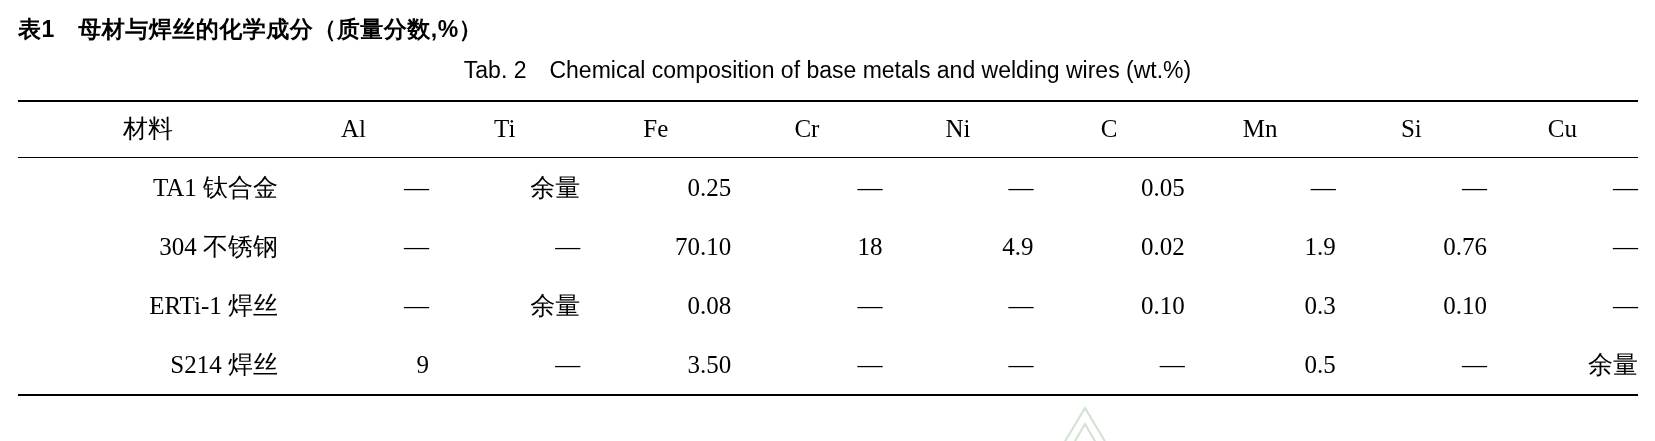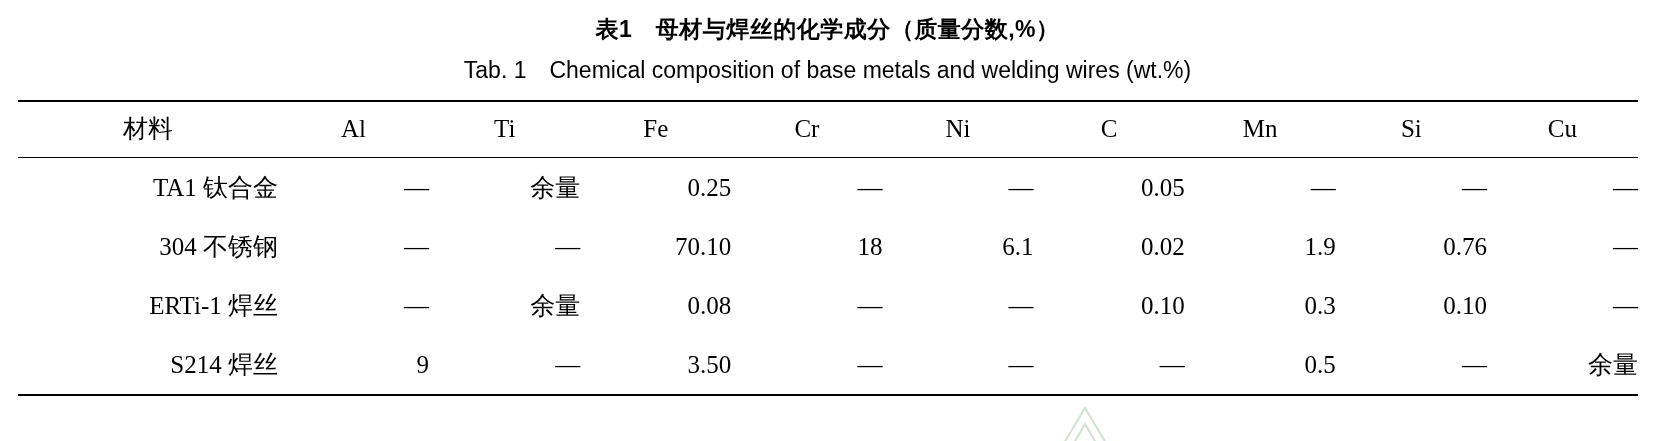--- a/index.html
+++ b/index.html
@@ -15,21 +15,21 @@
     overflow: hidden;
   }
   .page {
     position: relative;
     width: 1655px;
     height: 441px;
     box-sizing: border-box;
     padding: 0 18px;
   }
   .caption-cn {
-    text-align: center;
+    text-align: left;
     font-family: "Liberation Sans", sans-serif;
     font-weight: bold;
     font-size: 23px;
     letter-spacing: 0.5px;
     margin-top: 12px;
     margin-bottom: 0;
     line-height: 34px;
   }
   .caption-en {
     text-align: center;
@@ -81,21 +81,21 @@
     height: 48px;
     pointer-events: none;
   }
 </style>
 </head>
 <body>
 
 <div class="page">
 
   <div class="caption-cn">表1　母材与焊丝的化学成分（质量分数,%）</div>
-  <div class="caption-en">Tab. 1　Chemical composition of base metals and welding wires (wt.%)</div>
+  <div class="caption-en">Tab. 2　Chemical composition of base metals and welding wires (wt.%)</div>
 
   <table class="comp">
     <colgroup>
       <col class="col-mat">
       <col class="col-el">
         <col class="col-el">
         <col class="col-el">
         <col class="col-el">
       <col class="col-el">
         <col class="col-el">
@@ -129,21 +129,21 @@
         <td>—</td>
         <td>—</td>
         <td>—</td>
       </tr>
       <tr>
         <td class="mat-cell">304 不锈钢</td>
         <td>—</td>
         <td>—</td>
         <td>70.10</td>
         <td>18</td>
-        <td>6.1</td>
+        <td>4.9</td>
         <td>0.02</td>
         <td>1.9</td>
         <td>0.76</td>
         <td>—</td>
       </tr>
       <tr>
         <td class="mat-cell">ERTi-1 焊丝</td>
         <td>—</td>
         <td>余量</td>
         <td>0.08</td>

